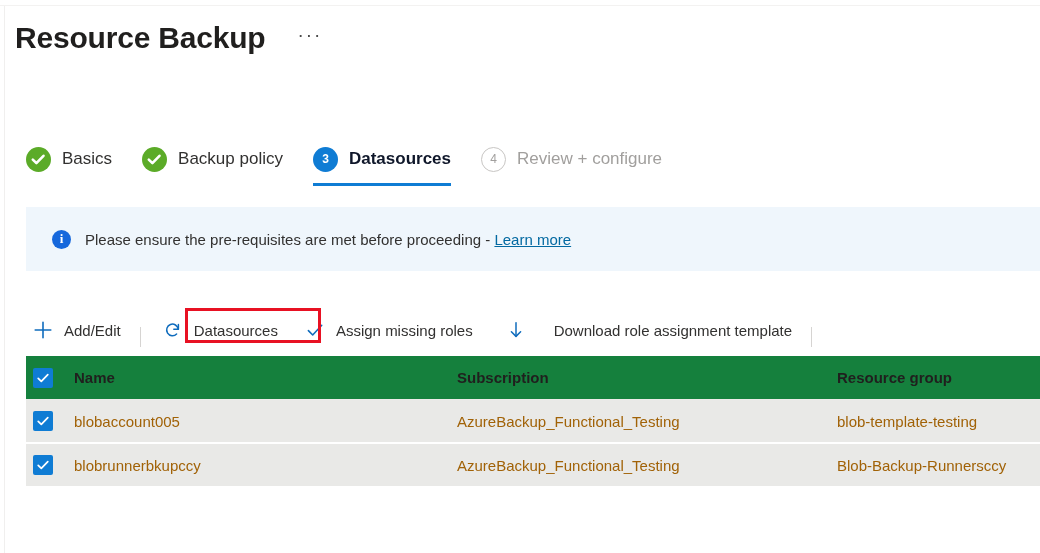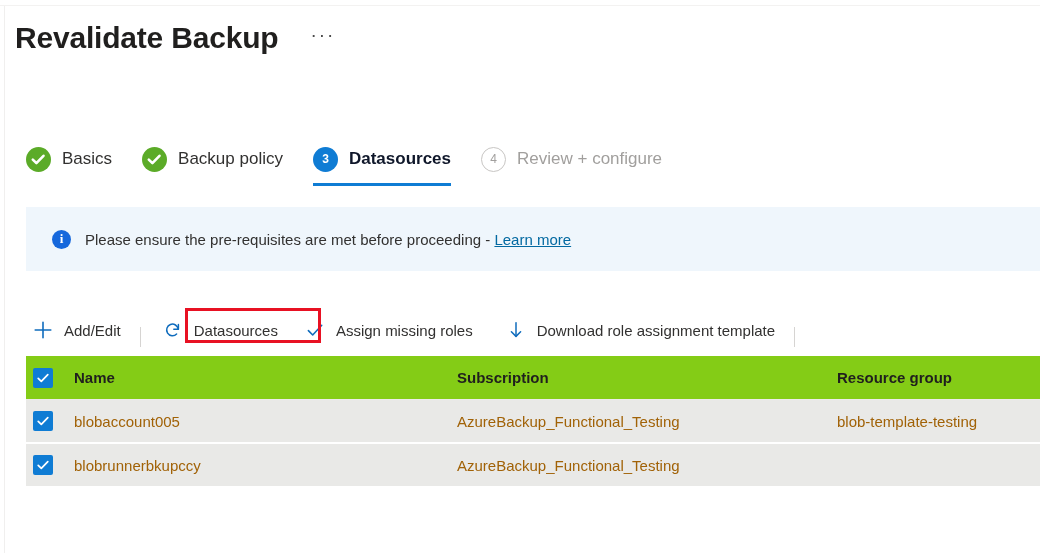--- a/index.html
+++ b/index.html
@@ -205,21 +205,21 @@
     width: 1014px;
   }
   .grid-row {
     display: flex;
     align-items: center;
     height: 44px;
     box-sizing: border-box;
   }
   #table-header {
     height: 44px;
-    background: #84cc16;
+    background: #15803d;
     border-bottom: 1px solid #edebe9;
   }
   #table-header .cell {
     font-size: 15px;
     font-weight: 600;
     color: #201f1e;
   }
   .data-row {
     background: #e9e9e7;
     border-bottom: 2px solid #ffffff;
@@ -258,21 +258,21 @@
   
   
   
   
   
 </div>
 <div class="hairline-top"></div>
 <div class="page-left-rule"></div>
 
 <div id="title-row">
-  <div id="page-title">Revalidate Backup</div>
+  <div id="page-title">Resource Backup</div>
   <div id="title-more-button">···</div>
 </div>
 
 <div id="wizard-tabs">
 
   <div class="wizard-tab done">
     <span class="step-badge green">
       <svg width="25" height="25" viewBox="0 0 25 25">
           <path d="M6.8 12.6l3.6 3.6 7.1-7.4" fill="none" stroke="#ffffff" stroke-width="2.6" stroke-linecap="round" stroke-linejoin="round"></path>
         </svg>
@@ -332,21 +332,21 @@
 
   <div class="cmd" style="margin-left:14px;">
     <span class="cmd-glyph">
       <svg width="20" height="20" viewBox="0 0 20 20">
           <path d="M3.4 10.6l4.3 4.4L16.7 5.3" fill="none" stroke="#0f6cbd" stroke-width="1.6" stroke-linecap="round" stroke-linejoin="round"></path>
         </svg>
     </span>
     <span class="cmd-label">Assign missing roles</span>
   </div>
 
-  <div class="cmd" style="margin-left:20px;">
+  <div class="cmd" style="margin-left:20px;gap:17px;">
     <span class="cmd-glyph">
       <svg width="20" height="20" viewBox="0 0 20 20">
         <path d="M10 2.8v13.4" stroke="#0f6cbd" stroke-width="1.5" stroke-linecap="round"></path>
         <path d="M5.4 11.8L10 16.4l4.6-4.6" fill="none" stroke="#0f6cbd" stroke-width="1.5" stroke-linecap="round" stroke-linejoin="round"></path>
       </svg>
     </span>
     <span class="cmd-label">Download role assignment template</span>
   </div>
 
   <div class="cmd-sep"></div>
@@ -387,15 +387,16 @@
   <div class="grid-row data-row">
     <div class="cb-cell">
       <span class="checkbox">
         <svg width="16" height="16" viewBox="0 0 16 16">
             <path d="M3.2 8.3l3.1 3.1 6.5-6.8" fill="none" stroke="#ffffff" stroke-width="1.7" stroke-linecap="round" stroke-linejoin="round"></path>
           </svg>
       </span>
     </div>
     <div class="cell col-name">blobrunnerbkupccy</div>
     <div class="cell col-sub">AzureBackup_Functional_Testing</div>
+    <div class="cell col-rg">Blob-Backup-Runnersccy</div>
   </div>
 
 </div>
 
 </body></html>

